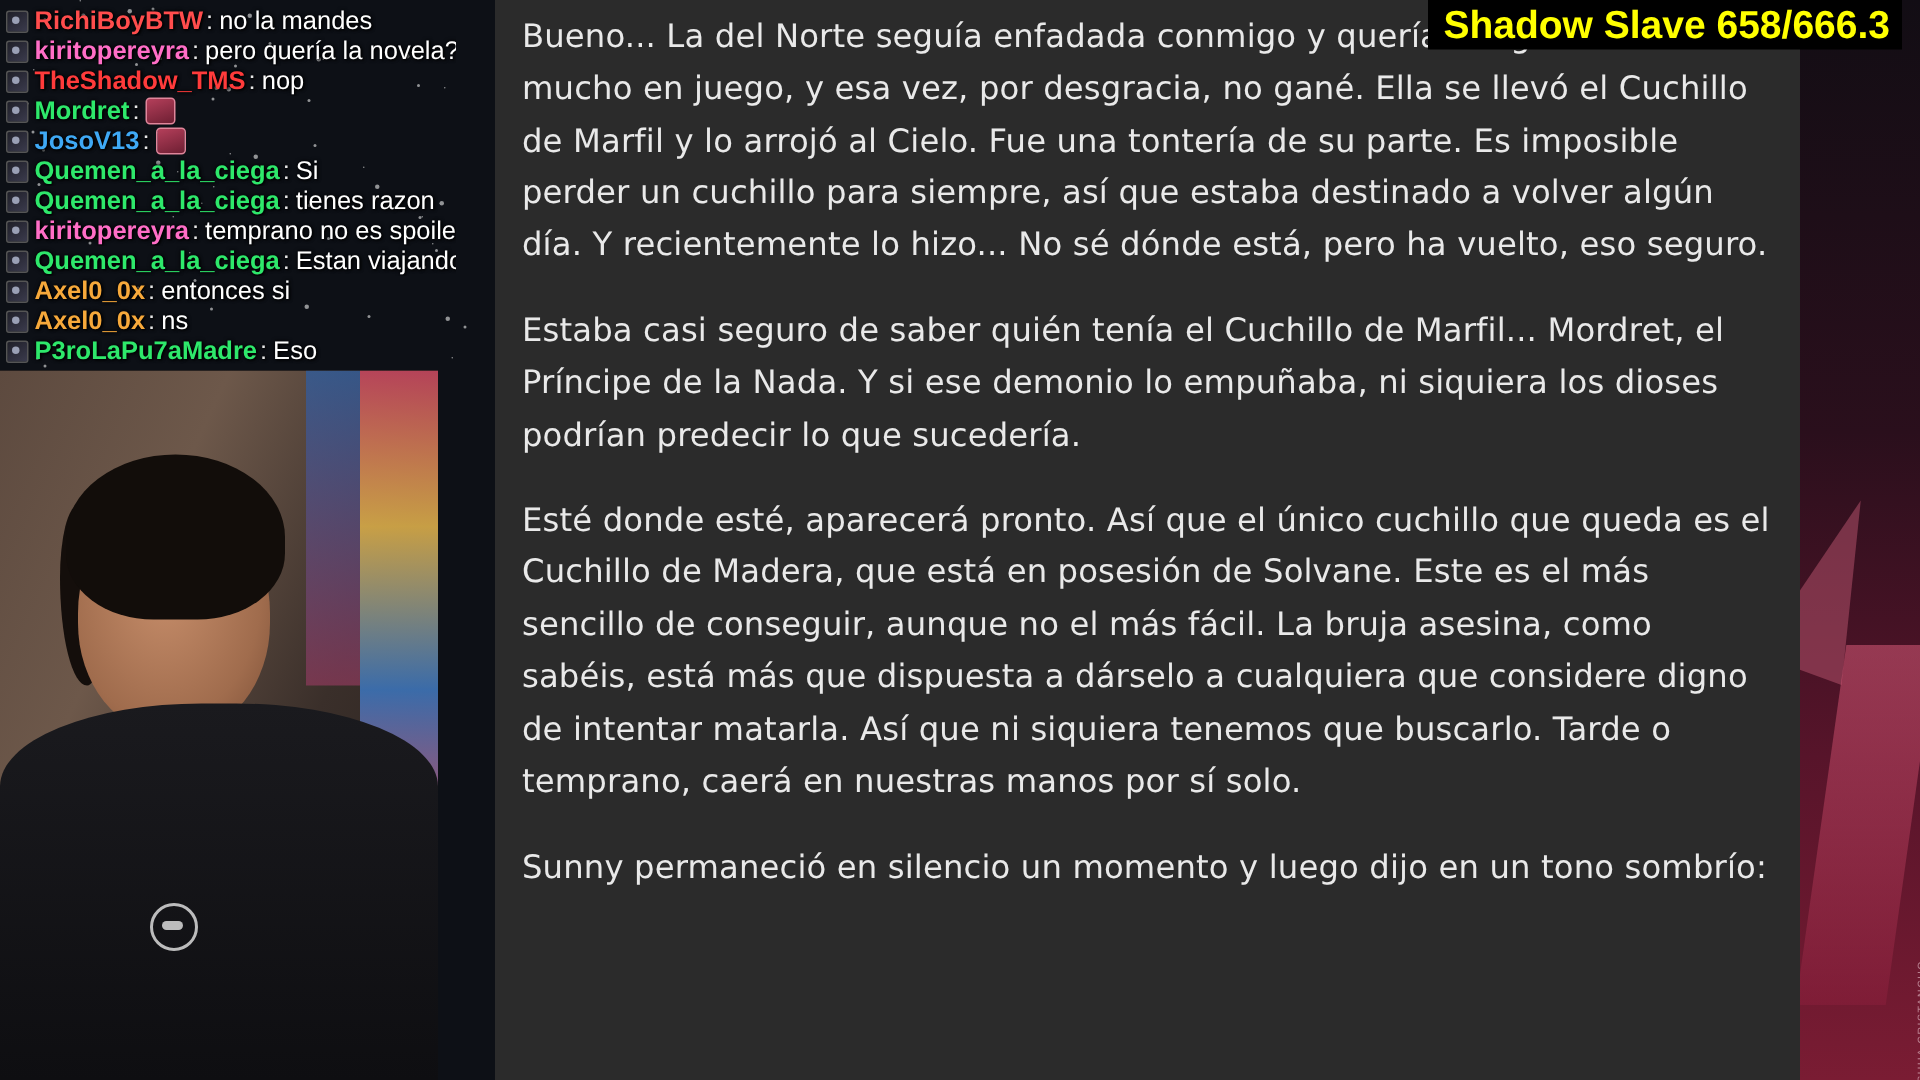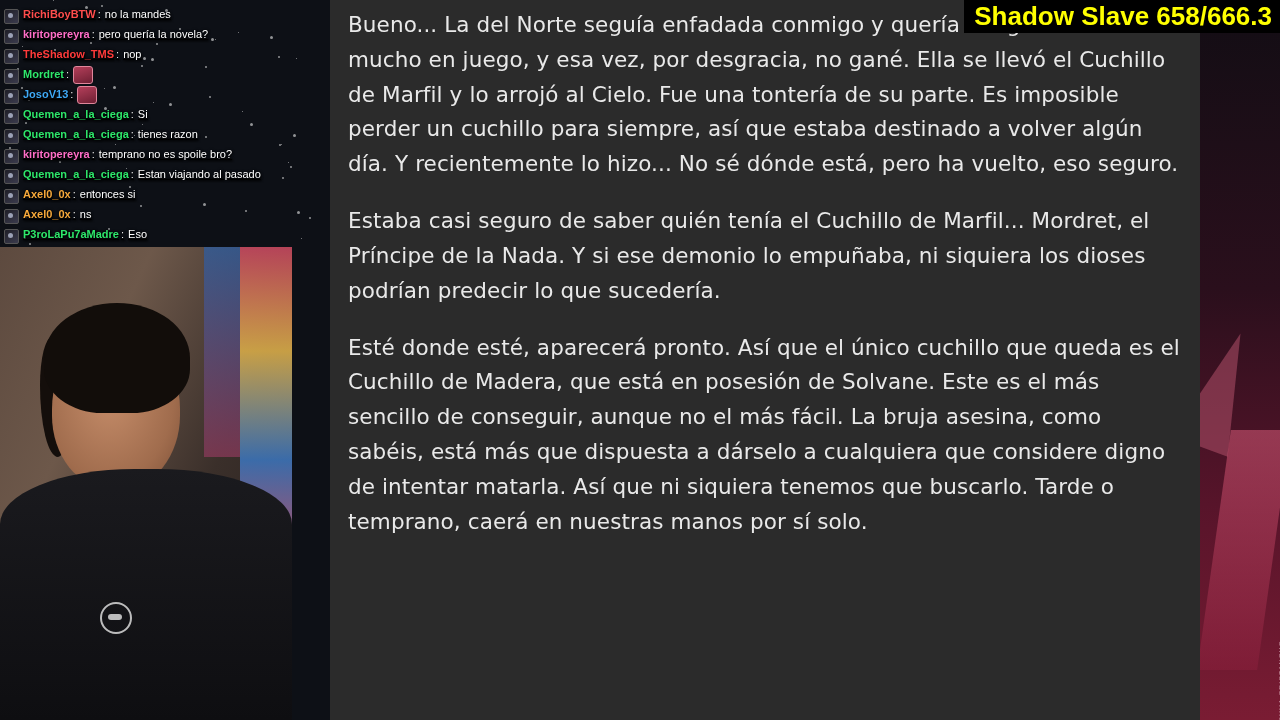--- a/index.html
+++ b/index.html
@@ -78,28 +78,27 @@
   
   #chat {
     position: absolute;
     left: 0; top: 0;
     width: 300px;
     padding: 4px 0 0 4px;
     z-index: 5;
   }
   .chat-line {
     display: flex;
-    align-items: flex-end;
+    align-items: center;
     height: 20px;
-    font-size: 11px;
+    font-size: 17px;
     line-height: 20px;
     white-space: nowrap;
     overflow: hidden;
     text-shadow: 0 0 3px #000, 1px 1px 2px #000;
-    text-decoration: underline;
   }
   .chat-badge {
     width: 13px; height: 13px;
     margin-right: 4px;
     flex: 0 0 13px;
     border-radius: 2px;
     background: linear-gradient(145deg,#1f1f28,#3b3b4d);
     border: 1px solid #555;
     position: relative;
   }
@@ -223,21 +222,21 @@
     line-height: 1.62;
     font-family: "DejaVu Sans", sans-serif;
     letter-spacing: .1px;
     color: #e9e9e9;
   }
   #reader p.first { margin-top: 8px; }
 
   
   #title-overlay {
     position: absolute;
-    right: 0; top: 0;
+    right: 12px; top: 0;
     height: 33px;
     background: #000000;
     color: #ffff00;
     font-size: 26px;
     font-weight: bold;
     line-height: 33px;
     padding: 0 8px 0 10px;
     white-space: nowrap;
     z-index: 10;
     font-family: "Liberation Sans", sans-serif;
@@ -411,17 +410,18 @@
     <div class="cam-hair"></div>
     <div class="cam-body"></div>
     <div class="cam-logo"></div>
 
   </div>
 
   <div id="reader">
       <p class="first">Bueno... La del Norte seguía enfadada conmigo y quería vengarse. Había mucho en juego, y esa vez, por desgracia, no gané. Ella se llevó el Cuchillo de Marfil y lo arrojó al Cielo. Fue una tontería de su parte. Es imposible perder un cuchillo para siempre, así que estaba destinado a volver algún día. Y recientemente lo hizo... No sé dónde está, pero ha vuelto, eso seguro.</p>
       <p>Estaba casi seguro de saber quién tenía el Cuchillo de Marfil... Mordret, el Príncipe de la Nada. Y si ese demonio lo empuñaba, ni siquiera los dioses podrían predecir lo que sucedería.</p>
       <p>Esté donde esté, aparecerá pronto. Así que el único cuchillo que queda es el Cuchillo de Madera, que está en posesión de Solvane. Este es el más sencillo de conseguir, aunque no el más fácil. La bruja asesina, como sabéis, está más que dispuesta a dárselo a cualquiera que considere digno de intentar matarla. Así que ni siquiera tenemos que buscarlo. Tarde o temprano, caerá en nuestras manos por sí solo.</p>
+      <p>Sunny permaneció en silencio un momento y luego dijo en un tono sombrío:</p>
     </div>
 
   <div id="title-overlay">Shadow Slave 658/666.3</div>
 
 </div>
 
 </body></html>

